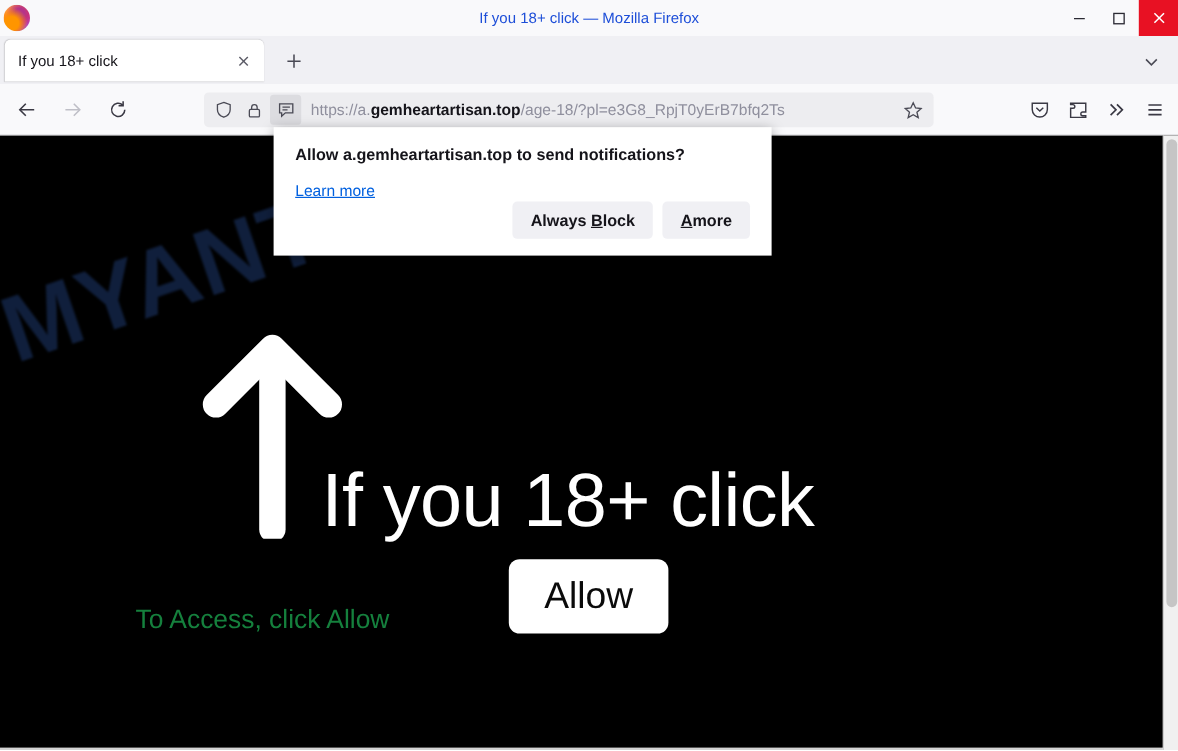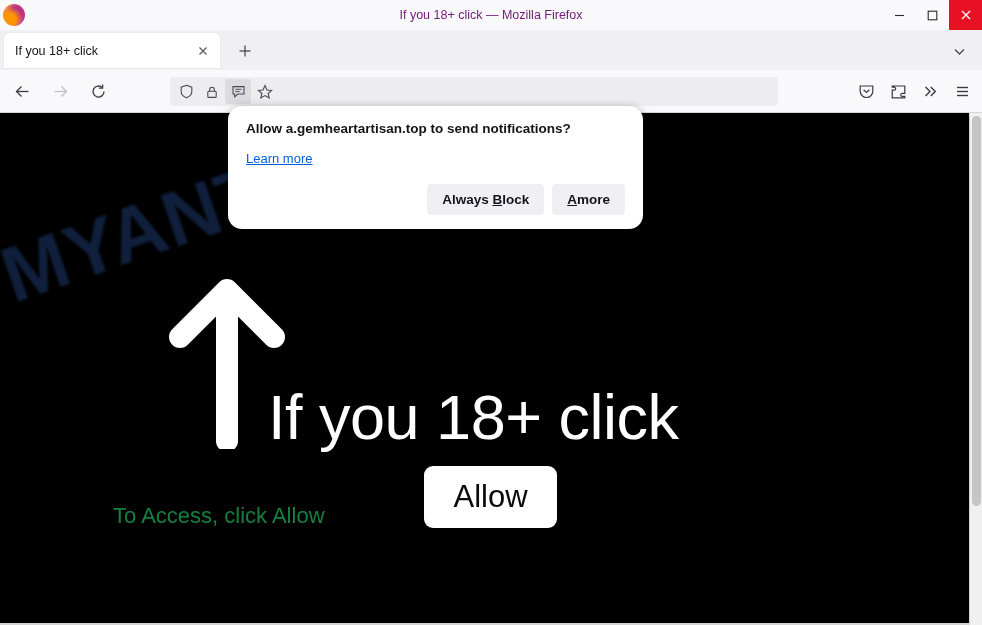--- a/index.html
+++ b/index.html
@@ -24,21 +24,21 @@
     border-radius: 50%;
     background:
       radial-gradient(circle at 32% 70%, #ff9500 0%, #ff9500 26%, rgba(255,149,0,0) 60%),
       radial-gradient(circle at 62% 30%, #b5338a 0%, #b5338a 18%, rgba(181,51,138,0) 55%),
       linear-gradient(140deg, #ffbd4f 0%, #ff7139 35%, #e02a61 62%, #9059ff 100%);
     flex: none;
   }
   .title-text {
     position: absolute; left: 0; width: 982px;
     text-align: center;
-    font-size: 12.5px; color: #701a75;
+    font-size: 12.5px; color: #1d4ed8;
     line-height: 30px;
     pointer-events: none;
   }
   .wincontrols {
     position: absolute; right: 0; top: 0;
     height: 30px; display: flex;
   }
   .wc {
     width: 33px; height: 30px;
     display: flex; align-items: center; justify-content: center;
@@ -207,37 +207,37 @@
     width: 982px; height: 2px;
     background: #d4d4d4;
   }
 
   
   .notif-panel {
     position: absolute;
     left: 228px; top: 106px;
     width: 415px;
     background: #ffffff;
-    border-radius: 14px;
+    border-radius: 0;
     box-shadow: 0 2px 10px rgba(0,0,0,.35);
     padding: 15px 18px 14px 18px;
   }
   .notif-title {
     font-size: 13.5px; font-weight: 700; color: #15141a;
     line-height: 1.25;
   }
   .notif-link {
     display: inline-block;
     margin-top: 13px;
     font-size: 13px; color: #0060df;
     text-decoration: underline;
   }
   .notif-actions {
     display: flex; justify-content: flex-end;
-    gap: 8px; margin-top: 17px;
+    gap: 8px; 
   }
   .notif-btn {
     background: #f0f0f4;
     border: none; border-radius: 4px;
     padding: 8px 15px;
     font-family: "Liberation Sans", sans-serif;
     font-size: 13.5px; font-weight: 700; color: #15141a;
   }
   .notif-btn u { text-decoration: underline; }
 </style>
@@ -324,20 +324,21 @@
             <path d="M4.7 6.2 V4.5 a2.3 2.3 0 0 1 4.6 0 V6.2" fill="none" stroke="currentColor" stroke-width="1.1"></path>
           </svg>
       </span>
       <span class="id-icon active">
         <svg width="15" height="15" viewBox="0 0 15 15">
             <path d="M2 2.6 h11 v7.4 h-6.2 l-3.1 2.8 v-2.8 H2 Z" fill="none" stroke="currentColor" stroke-width="1.1"></path>
             <line x1="4.4" y1="5.3" x2="10.6" y2="5.3" stroke="currentColor" stroke-width="1"></line>
             <line x1="4.4" y1="7.6" x2="8.6" y2="7.6" stroke="currentColor" stroke-width="1"></line>
           </svg>
       </span>
+      <span class="urltext"><span>https://a.</span><span class="host">gemheartartisan.top</span><span>/age-18/?pl=e3G8_RpjT0yErB7bfq2Ts</span></span>
       <span class="star">
         <svg width="16" height="16" viewBox="0 0 16 16">
             <polygon points="8,1.6 10,6 14.6,6.4 11.1,9.5 12.2,14 8,11.6 3.8,14 4.9,9.5 1.4,6.4 6,6" fill="none" stroke="currentColor" stroke-width="1.1"></polygon>
           </svg>
       </span>
     </div>
 
     <div class="toolbar-right">
       <span class="tbicon">
         <svg width="17" height="17" viewBox="0 0 17 17">

